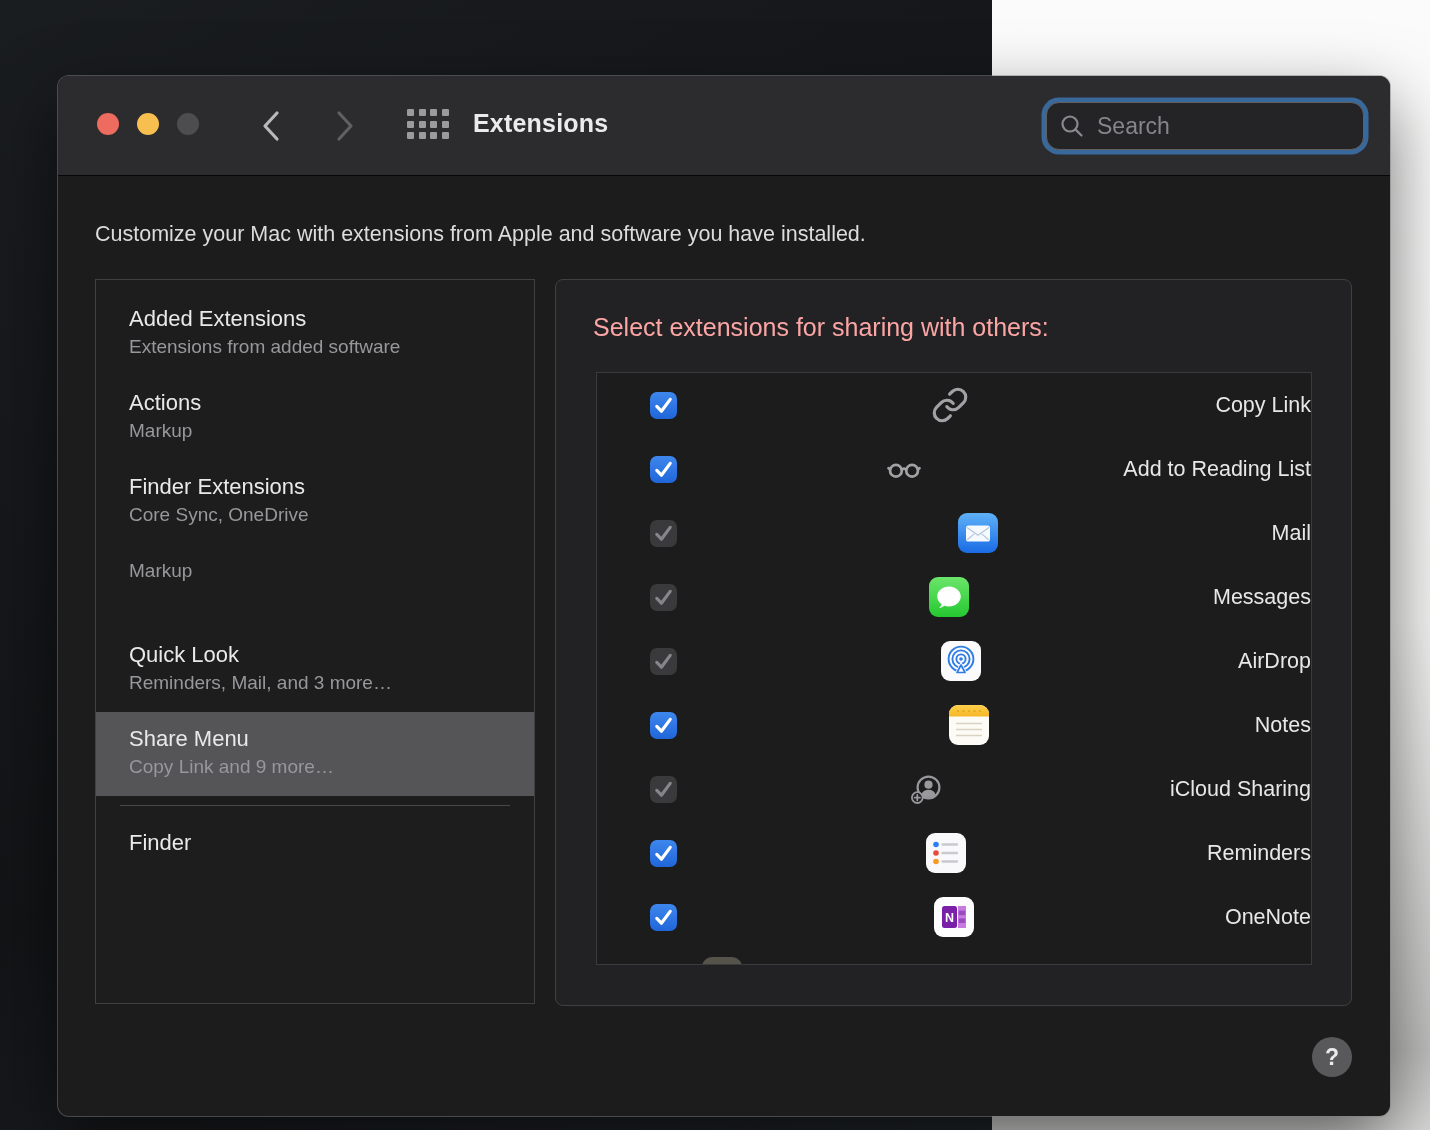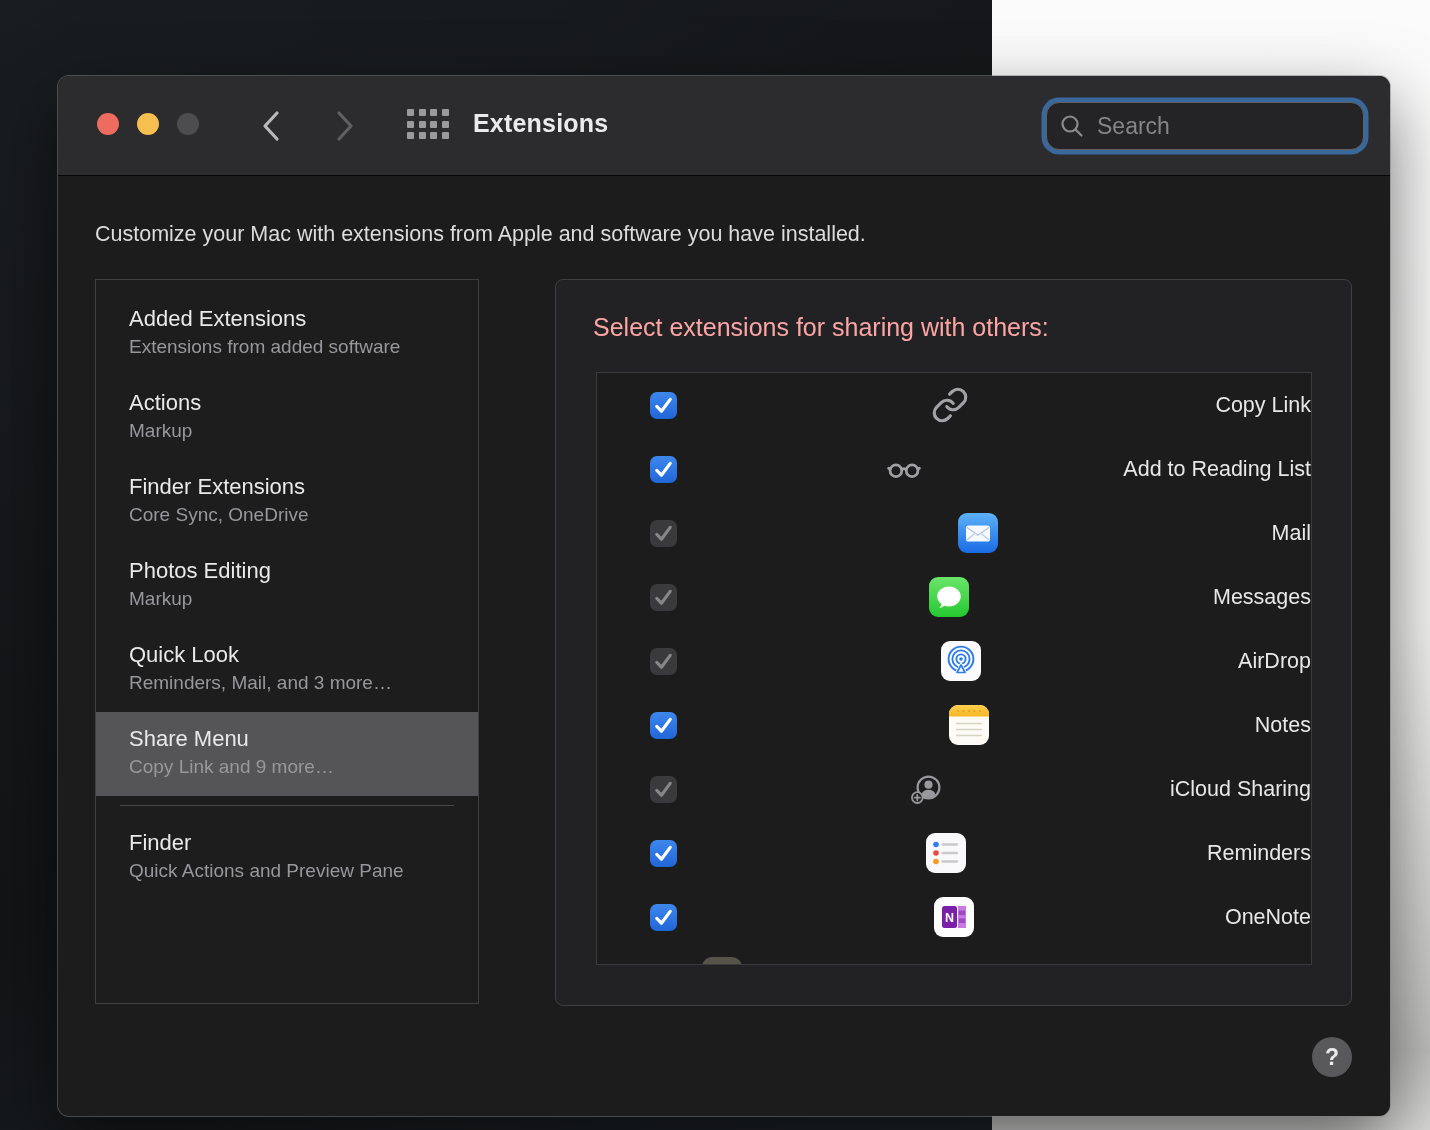--- a/index.html
+++ b/index.html
@@ -36,21 +36,21 @@
     background:#242427;border:1px solid #616164;border-radius:13px;
     box-shadow:0 0 0 4.5px #39689b;display:flex;align-items:center;padding:0 12px;}
   .search svg{flex:0 0 auto;}
   .search input{flex:1;min-width:0;background:transparent;border:none;outline:none;
     color:#0ea5e9;font-size:23px;margin-left:10px;font-family:inherit;}
   .search input::placeholder{color:#85858a;}
 
   
   .intro{position:absolute;left:37px;top:146px;font-size:21.5px;color:#dcdcdd;}
 
-  .sidebar{position:absolute;left:37px;top:203px;width:384px;height:725px;box-sizing:border-box;
+  .sidebar{position:absolute;left:37px;top:203px;width:440px;height:725px;box-sizing:border-box;
     border:1px solid #404042;background:#1d1d1e;padding-top:12px;overflow:hidden;}
   .side-item{height:84px;box-sizing:border-box;padding:13px 16px 0 33px;cursor:default;}
   .side-item.selected{background:#555558;}
   .side-title{font-size:22px;color:#e9e9ea;line-height:28px;}
   .side-sub{font-size:19px;color:#97979c;line-height:27px;}
   .side-sep{border-top:1px solid #48484b;margin:9px 24px 10px 24px;height:0;}
 
   .panel{position:absolute;left:497px;top:203px;width:797px;height:727px;box-sizing:border-box;
     border:1px solid #404042;border-radius:8px;background:#222224;}
   .panel-header{position:absolute;left:37px;top:33px;font-size:25px;color:#fca5a5;}
@@ -128,35 +128,33 @@
   </div>
       <div class="side-item">
     <div class="side-title">Actions</div>
     <div class="side-sub">Markup</div>
   </div>
       <div class="side-item">
     <div class="side-title">Finder Extensions</div>
     <div class="side-sub">Core Sync, OneDrive</div>
   </div>
       <div class="side-item">
-    <div class="side-title">Photos Editing</div>
     <div class="side-sub">Markup</div>
   </div>
       <div class="side-item">
     <div class="side-title">Quick Look</div>
     <div class="side-sub">Reminders, Mail, and 3 more…</div>
   </div>
       <div class="side-item selected">
     <div class="side-title">Share Menu</div>
     <div class="side-sub">Copy Link and 9 more…</div>
   </div>
       <div class="side-sep"></div>
       <div class="side-item">
     <div class="side-title">Finder</div>
-    <div class="side-sub">Quick Actions and Preview Pane</div>
   </div>
     </div>
 
   <div class="panel">
     <div class="panel-header">Select extensions for sharing with others:</div>
     <div class="ext-list" id="extlist">
       <div class="partial-icon"></div>
     <div class="ext-row">
     <span class="cbx on">
             <svg width="27" height="27" viewBox="0 0 27 27">

